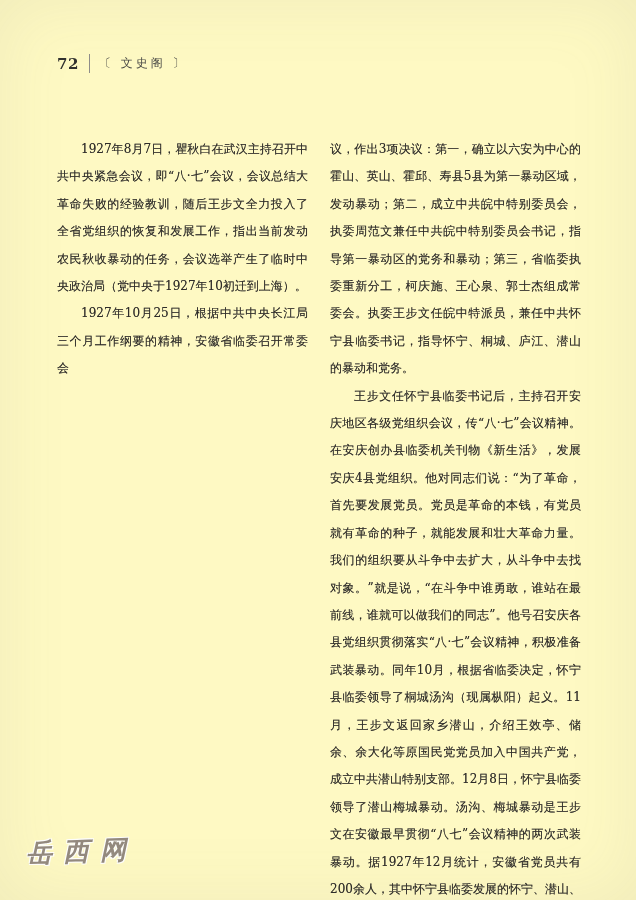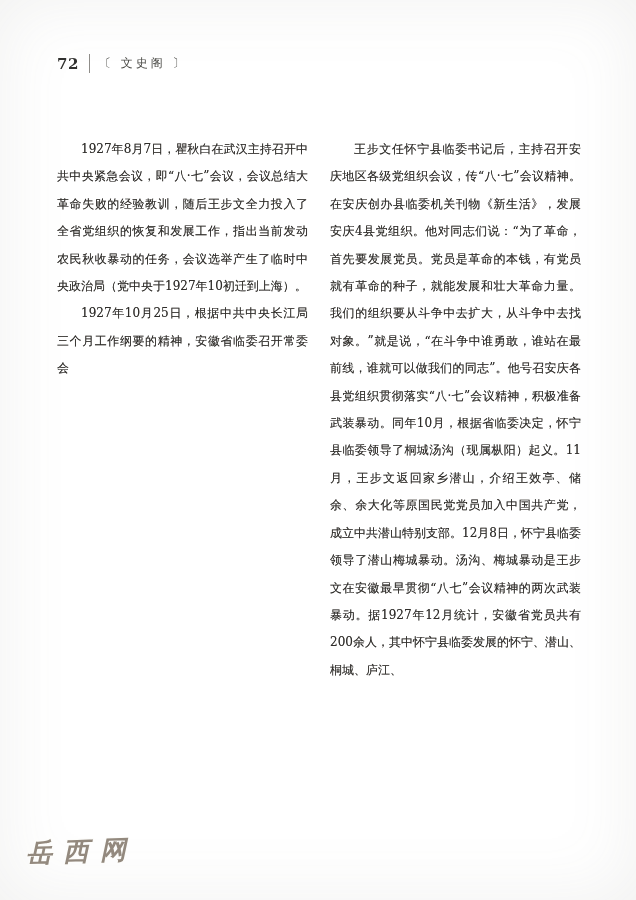--- a/index.html
+++ b/index.html
@@ -4,21 +4,21 @@
 <style>
   html,body{margin:0;padding:0;}
   body{
     width:636px;height:900px;
     background:#e9e8e5;
     font-family:"DejaVu Serif","Liberation Serif",serif;
   }
   .page{
     position:relative;
     width:636px;height:900px;
-    background:#ffffff;
+    background:#fef9c3;
     box-shadow:inset 0 0 70px rgba(120,115,105,0.10);
     overflow:hidden;
   }
   
   .running-head{
     position:absolute;left:57px;top:54px;
     display:flex;align-items:center;
     color:#3a3a38;
   }
   .page-num{
@@ -77,20 +77,21 @@
     <span class="head-divider"></span>
     <span class="section-label">〔 文史阁 〕</span>
   </div>
 
   <div class="text-column col-left">
     <p class="indent">1927年8月7日，瞿秋白在武汉主持召开中共中央紧急会议，即“八·七”会议，会议总结大革命失败的经验教训，随后王步文全力投入了全省党组织的恢复和发展工作，指出当前发动农民秋收暴动的任务，会议选举产生了临时中央政治局（党中央于1927年10初迁到上海）。</p>
     <p class="indent">1927年10月25日，根据中共中央长江局三个月工作纲要的精神，安徽省临委召开常委会</p>
   </div>
 
   <div class="text-column col-right">
+    <p>议，作出3项决议：第一，确立以六安为中心的霍山、英山、霍邱、寿县5县为第一暴动区域，发动暴动；第二，成立中共皖中特别委员会，执委周范文兼任中共皖中特别委员会书记，指导第一暴动区的党务和暴动；第三，省临委执委重新分工，柯庆施、王心泉、郭士杰组成常委会。执委王步文任皖中特派员，兼任中共怀宁县临委书记，指导怀宁、桐城、庐江、潜山的暴动和党务。</p>
     <p class="indent">王步文任怀宁县临委书记后，主持召开安庆地区各级党组织会议，传“八·七”会议精神。在安庆创办县临委机关刊物《新生活》，发展安庆4县党组织。他对同志们说：“为了革命，首先要发展党员。党员是革命的本钱，有党员就有革命的种子，就能发展和壮大革命力量。我们的组织要从斗争中去扩大，从斗争中去找对象。”就是说，“在斗争中谁勇敢，谁站在最前线，谁就可以做我们的同志”。他号召安庆各县党组织贯彻落实“八·七”会议精神，积极准备武装暴动。同年10月，根据省临委决定，怀宁县临委领导了桐城汤沟（现属枞阳）起义。11月，王步文返回家乡潜山，介绍王效亭、储余、余大化等原国民党党员加入中国共产党，成立中共潜山特别支部。12月8日，怀宁县临委领导了潜山梅城暴动。汤沟、梅城暴动是王步文在安徽最早贯彻“八七”会议精神的两次武装暴动。据1927年12月统计，安徽省党员共有200余人，其中怀宁县临委发展的怀宁、潜山、桐城、庐江、</p>
   </div>
 
   <div class="watermark">
     <span class="wm-name">岳西网</span>
   </div>
 
 </div>
 
 </body></html>

